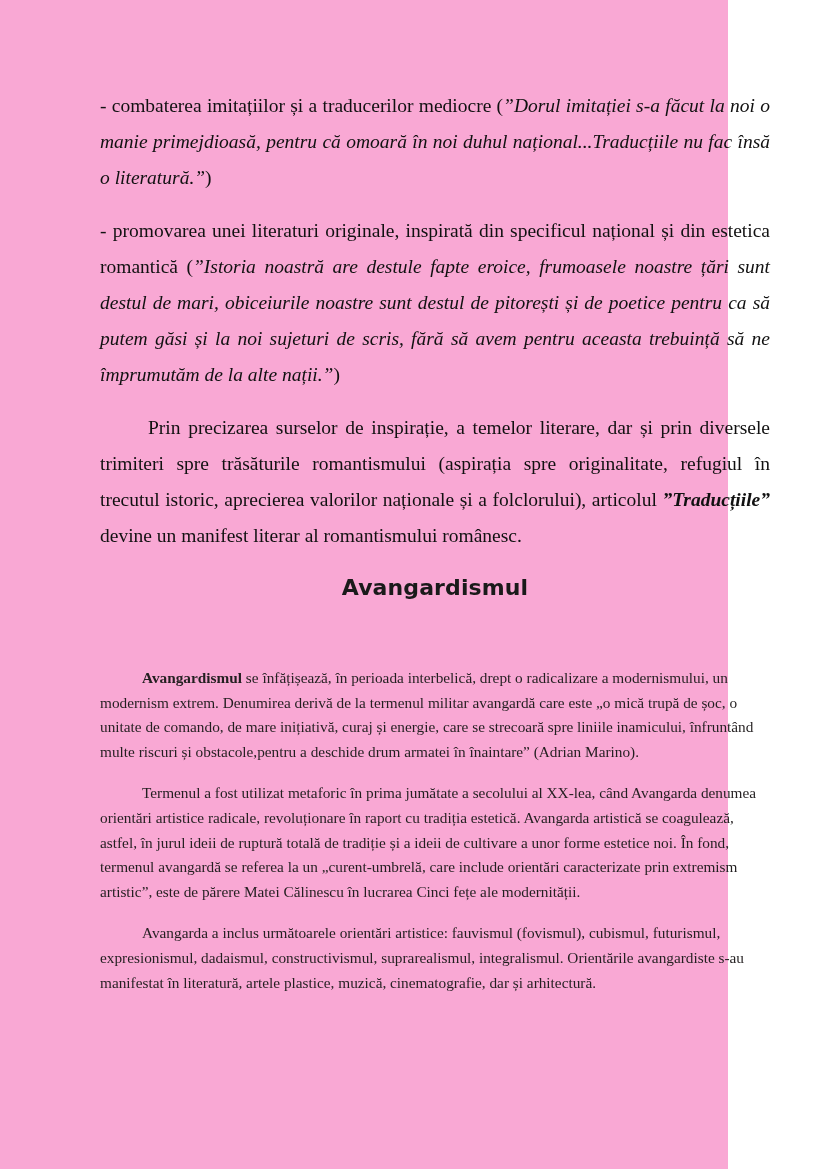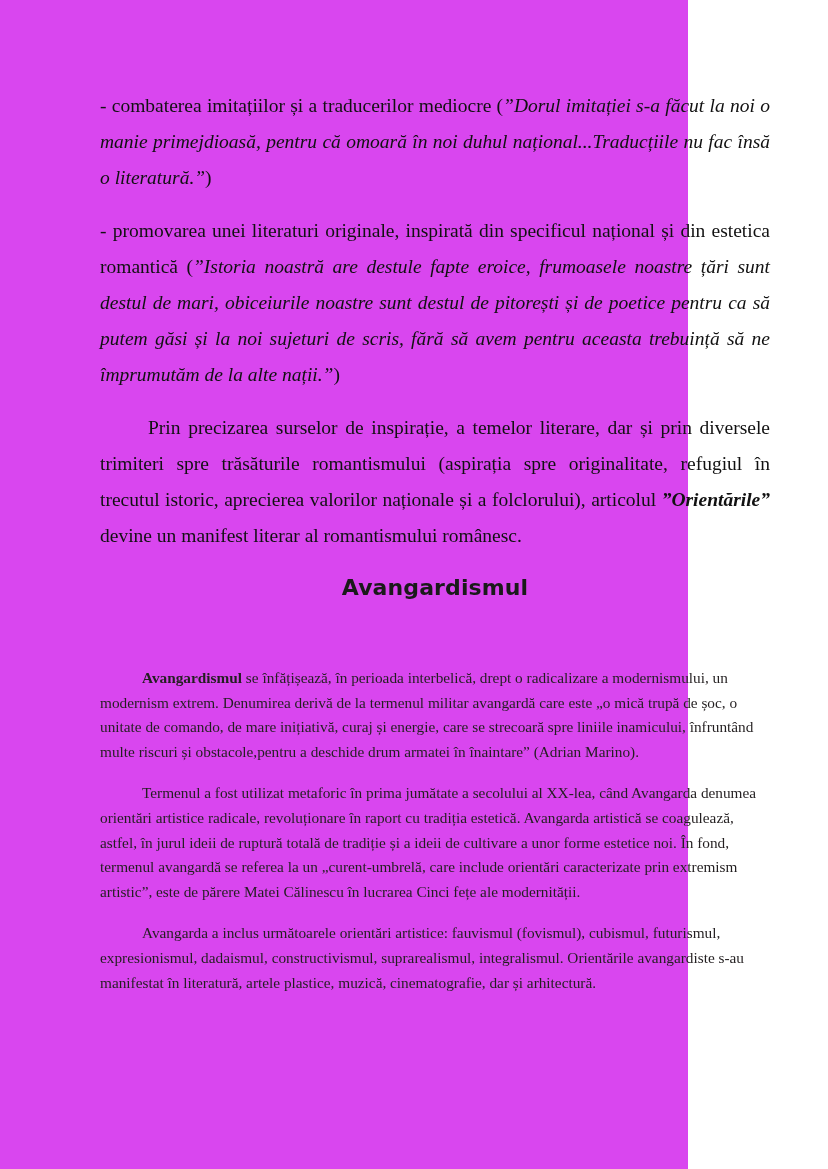--- a/index.html
+++ b/index.html
@@ -15,24 +15,23 @@
     overflow: hidden;
     font-family: "Liberation Serif", "DejaVu Serif", serif;
     color: #000000;
     -webkit-font-smoothing: antialiased;
   }
 
   .page {
     position: absolute;
     left: 0;
     top: 0;
-    width: 668px;
+    width: 728px;
     height: 1169px;
-    background: #d946ef;
-    padding-left: 20px;
+    background: #f9a8d4;
   }
 
   .content {
     position: absolute;
     left: 100px;
     top: 88px;
     width: 670px;
   }
 
   
@@ -113,21 +112,21 @@
 
 <div class="page">
   <div class="content">
 
     <div class="serif-block">
 
       <p><span>- combaterea imitațiilor și a traducerilor mediocre (</span><span class="q-italic">”Dorul imitației s-a făcut la noi o manie primejdioasă, pentru că omoară în noi duhul național...Traducțiile nu fac însă o literatură.”</span><span>)</span></p>
 
       <p><span>- promovarea unei literaturi originale, inspirată din specificul național și din estetica romantică (</span><span class="q-italic">”Istoria noastră are destule fapte eroice, frumoasele noastre țări sunt destul de mari, obiceiurile noastre sunt destul de pitorești și de poetice pentru ca să putem găsi și la noi sujeturi de scris, fără să avem pentru aceasta trebuință să ne împrumutăm de la alte nații.”</span><span>)</span></p>
 
-      <p class="indent"><span>Prin precizarea surselor de inspirație, a temelor literare, dar și prin diversele trimiteri spre trăsăturile romantismului (aspirația spre originalitate, refugiul în trecutul istoric, aprecierea valorilor naționale și a folclorului), articolul </span><span class="work-title">”Orientările”</span><span> devine un manifest literar al romantismului românesc.</span></p>
+      <p class="indent"><span>Prin precizarea surselor de inspirație, a temelor literare, dar și prin diversele trimiteri spre trăsăturile romantismului (aspirația spre originalitate, refugiul în trecutul istoric, aprecierea valorilor naționale și a folclorului), articolul </span><span class="work-title">”Traducțiile”</span><span> devine un manifest literar al romantismului românesc.</span></p>
 
     </div>
 
     <h2 class="section-heading">Avangardismul</h2>
 
     <div class="sans-block">
 
       <p><span class="lead-bold">Avangardismul</span><span> se înfățișează, în perioada interbelică, drept o radicalizare a modernismului, un modernism extrem. Denumirea derivă de la termenul militar avangardă care este „o mică trupă de șoc, o unitate de comando, de mare inițiativă, curaj și energie, care se strecoară spre liniile inamicului, înfruntând multe riscuri și obstacole,pentru a deschide drum armatei în înaintare” (Adrian Marino).</span></p>
 
       <p><span>Termenul a fost utilizat metaforic în prima jumătate a secolului al XX-lea, când Avangarda denumea orientări artistice radicale, revoluționare în raport cu tradiția estetică. Avangarda artistică se coagulează, astfel, în jurul ideii de ruptură totală de tradiție și a ideii de cultivare a unor forme estetice noi. În fond, termenul avangardă se referea la un „curent-umbrelă, care include orientări caracterizate prin extremism artistic”, este de părere Matei Călinescu în lucrarea Cinci fețe ale modernității.</span></p>

